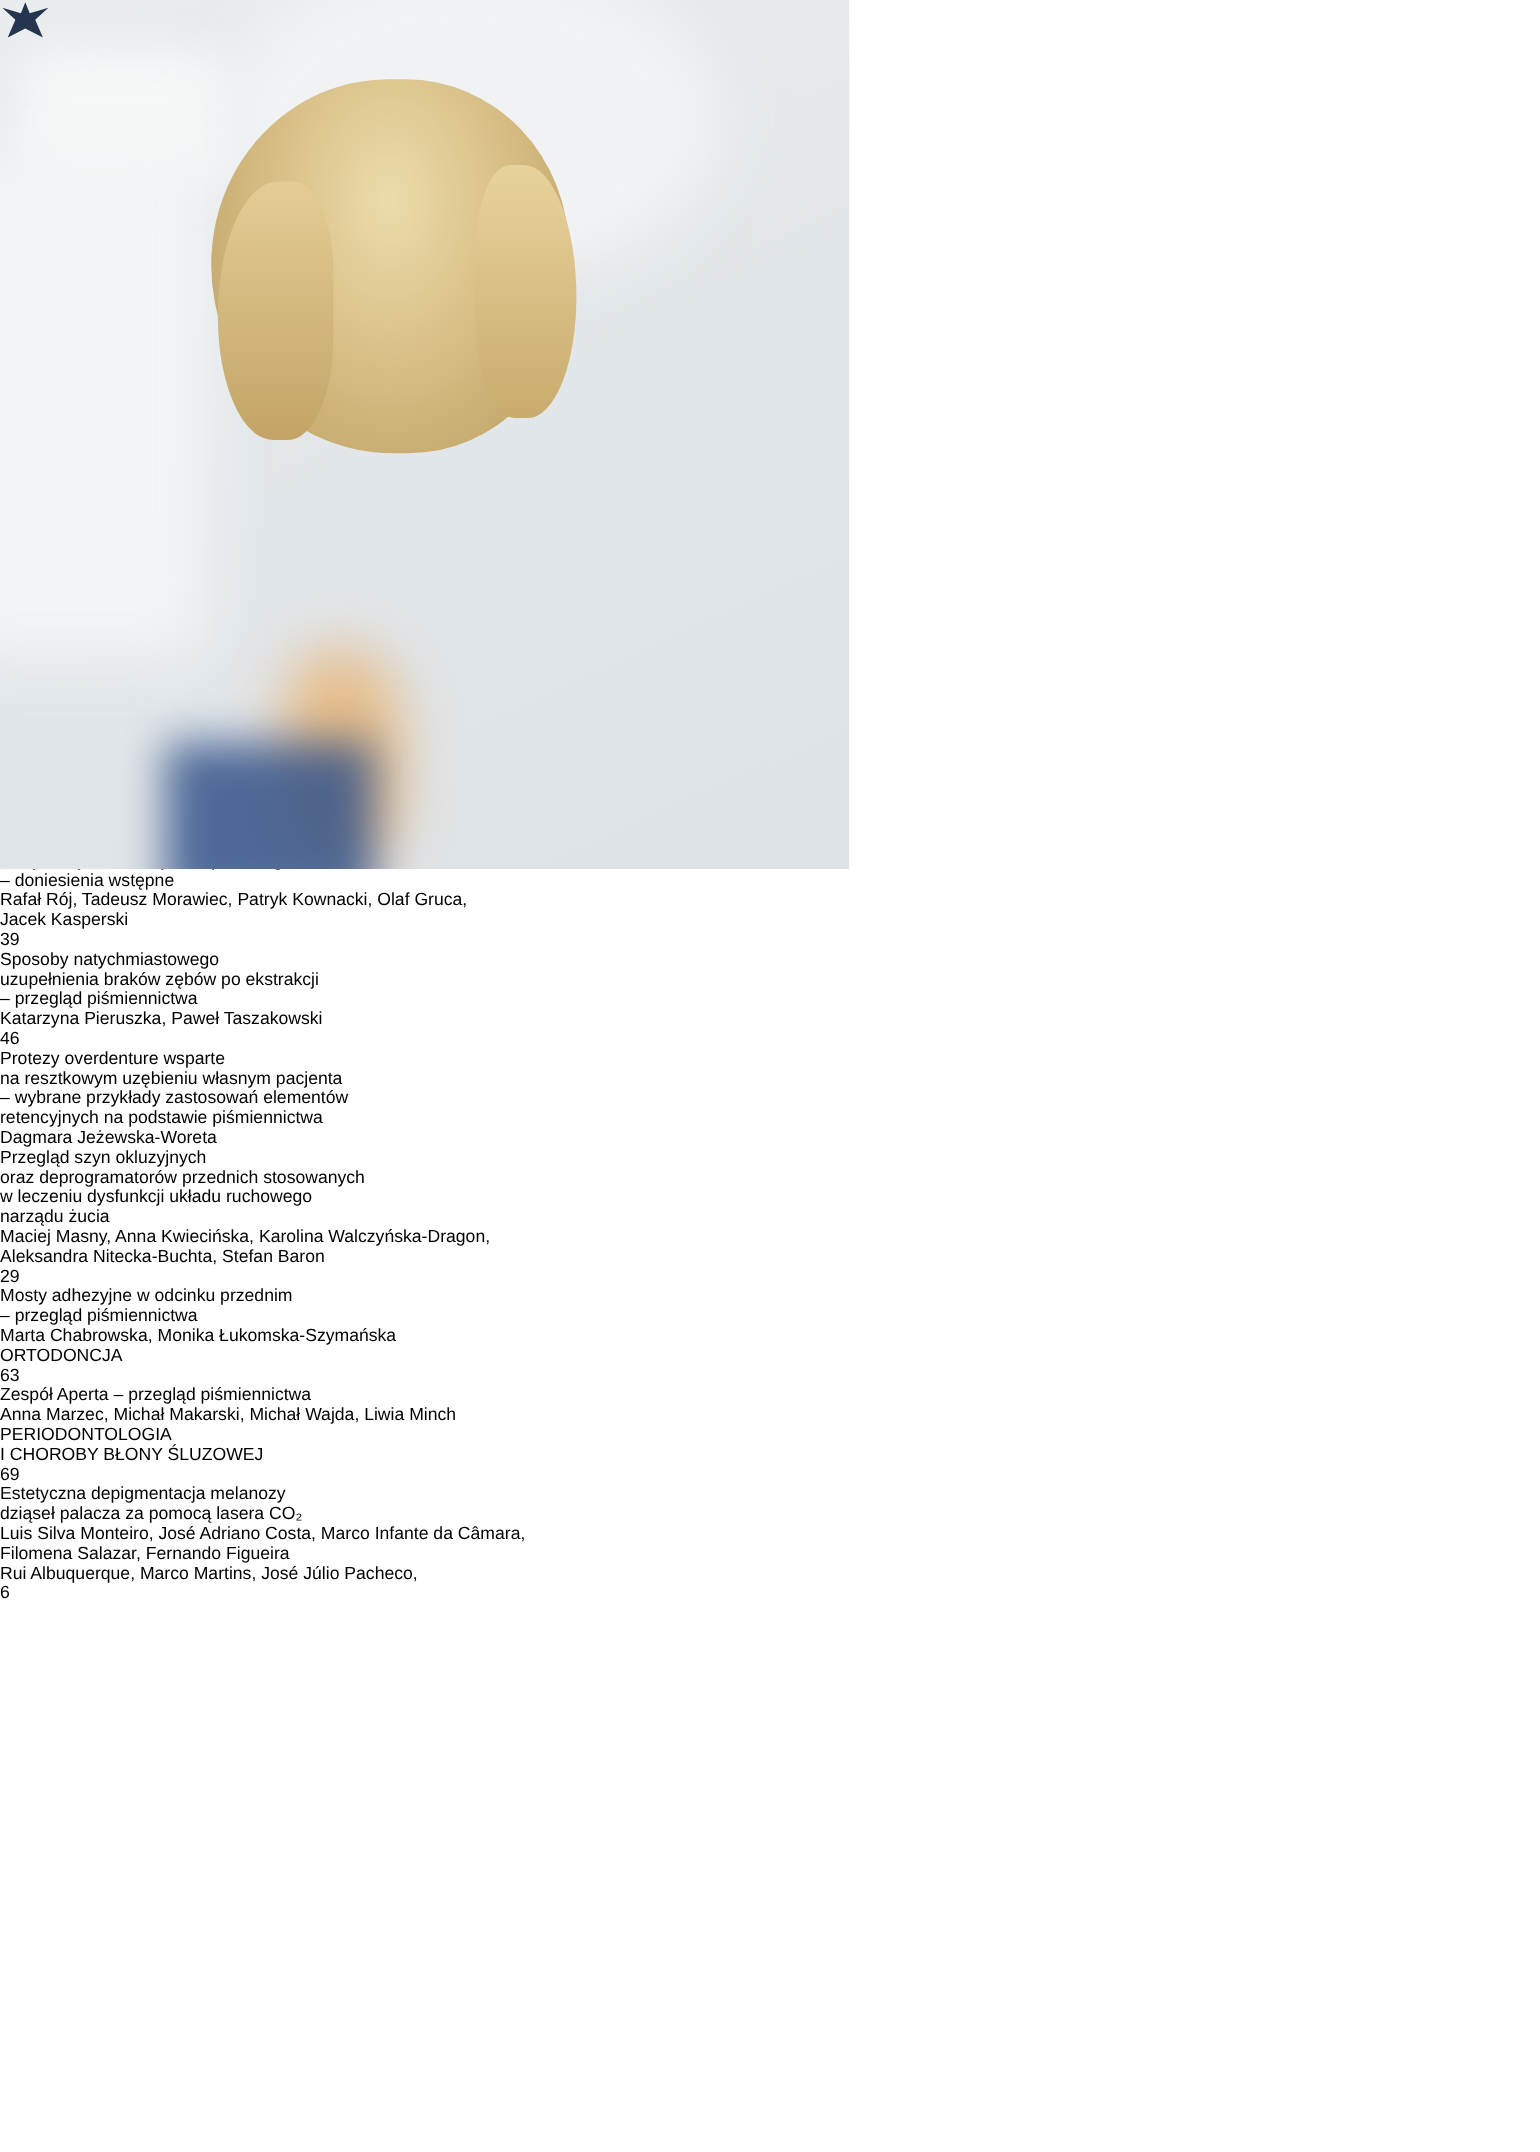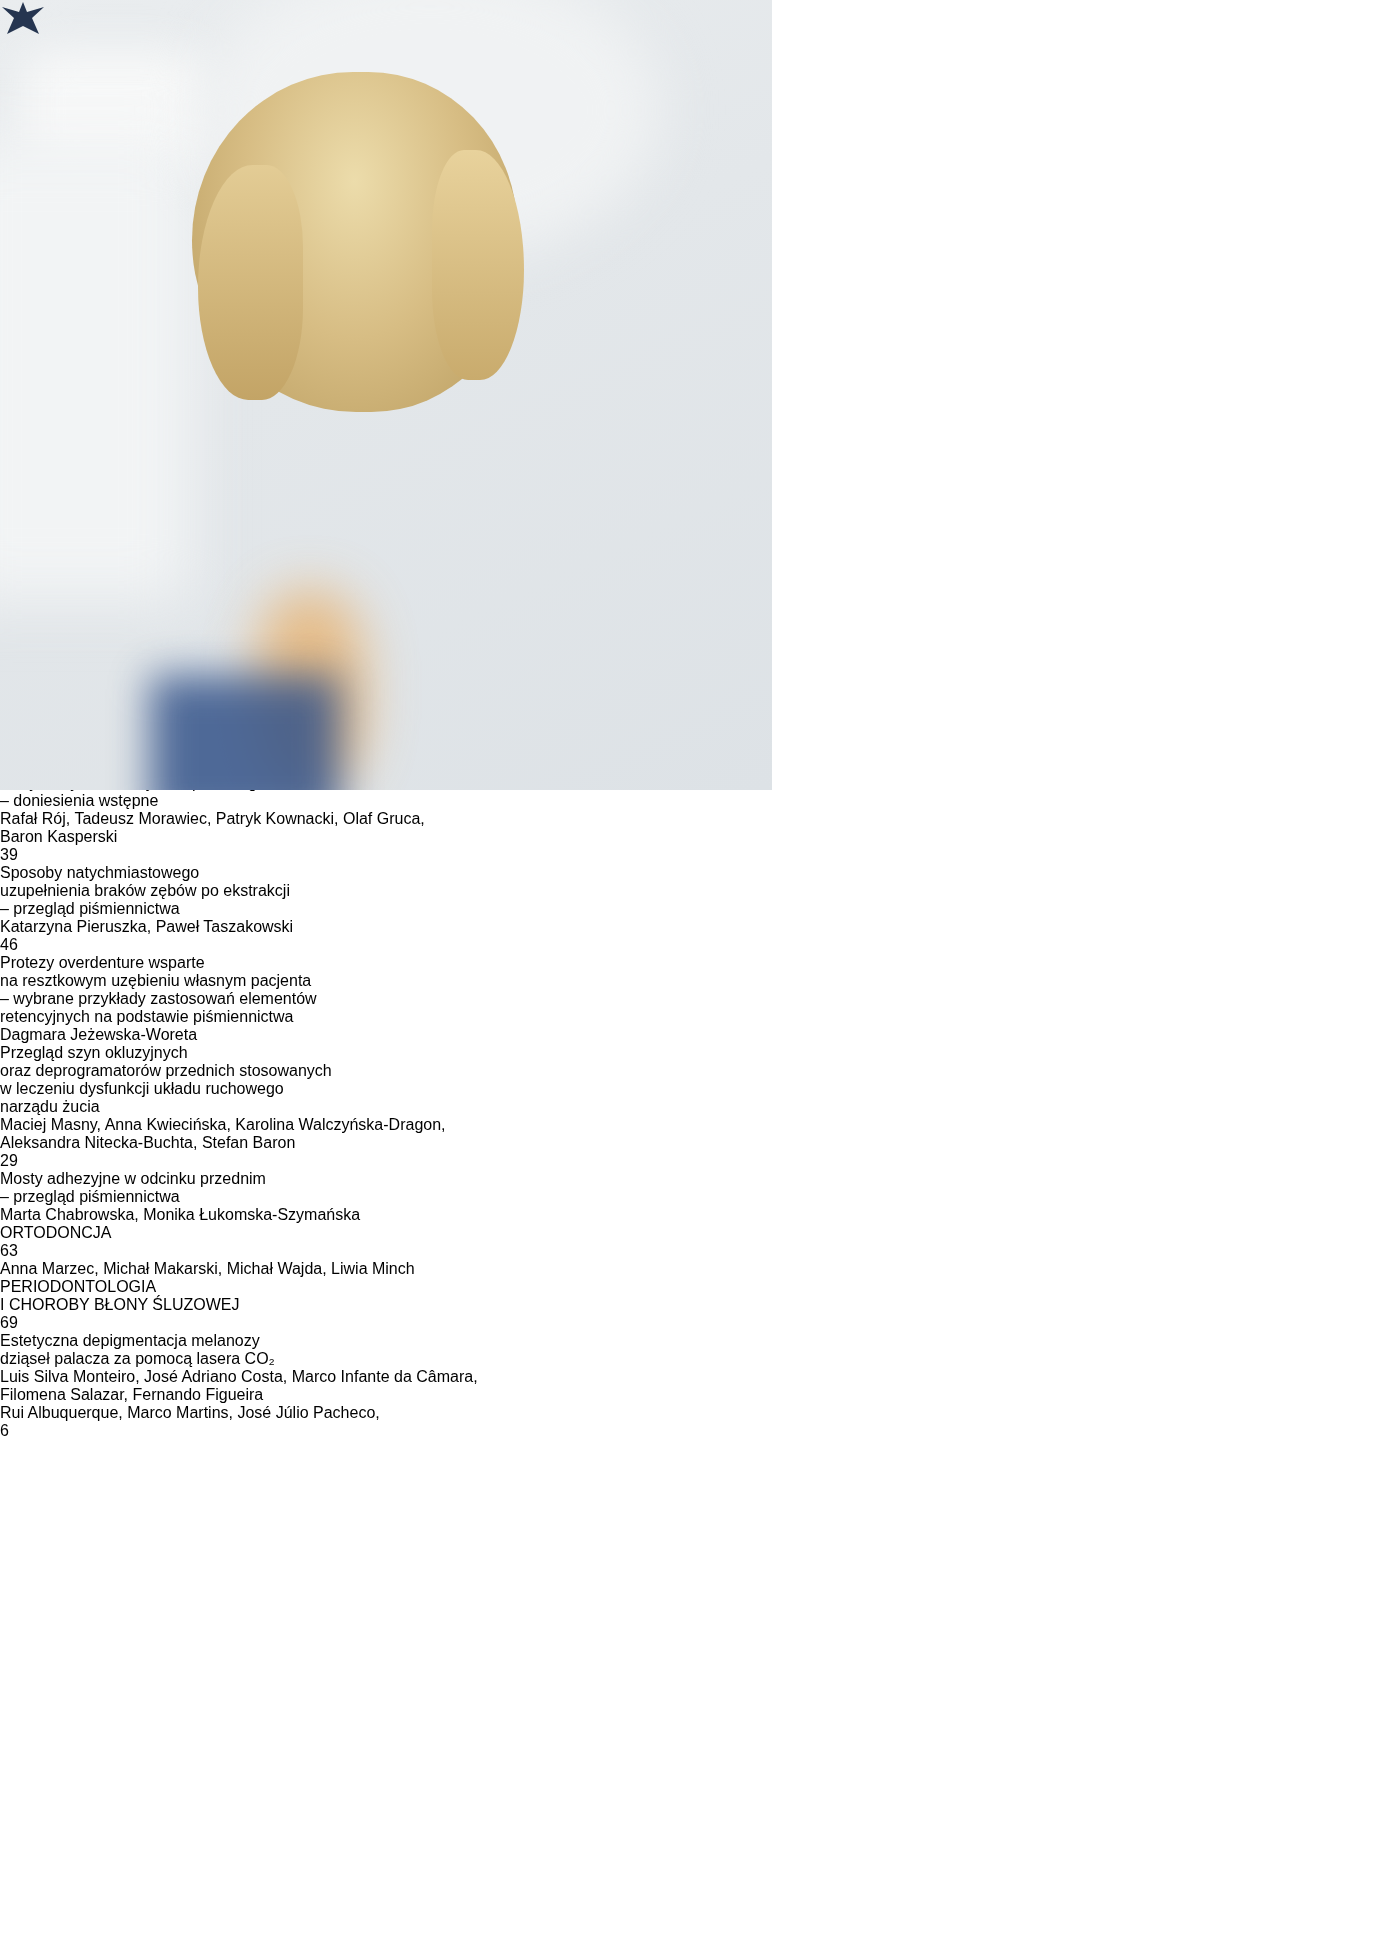--- a/index.html
+++ b/index.html
@@ -259,21 +259,21 @@
           </div>
           <div class="entry">
             <div class="entry-num">35</div>
             <div class="entry-body">
               <div class="title-line">Ocena wybranych parametrów układu</div>
               <div class="title-line">stomatognatycznego u pacjentów z brakami</div>
               <div class="title-line">skrzydłowymi leczonych implantologicznie</div>
               <div class="title-line">– doniesienia wstępne</div>
               <div class="authors">
                 <div class="author-line">Rafał Rój, Tadeusz Morawiec, Patryk Kownacki, Olaf Gruca,</div>
-                <div class="author-line">Baron Kasperski</div>
+                <div class="author-line">Jacek Kasperski</div>
               </div>
             </div>
           </div>
         </div>
       </div>
     <div class="col col-right" id="col-right">
         <div class="section">
           <div class="entry">
             <div class="entry-num">39</div>
             <div class="entry-body">
@@ -322,20 +322,21 @@
             </div>
           </div>
         </div>
         <div class="section">
           <div class="heading">
             <div class="heading-line">ORTODONCJA</div>
           </div>
           <div class="entry">
             <div class="entry-num">63</div>
             <div class="entry-body">
+              <div class="title-line">Zespół Aperta – przegląd piśmiennictwa</div>
               <div class="authors">
                 <div class="author-line">Anna Marzec, Michał Makarski, Michał Wajda, Liwia Minch</div>
               </div>
             </div>
           </div>
         </div>
         <div class="section">
           <div class="heading">
             <div class="heading-line">PERIODONTOLOGIA</div>
             <div class="heading-line">I CHOROBY BŁONY ŚLUZOWEJ</div>

